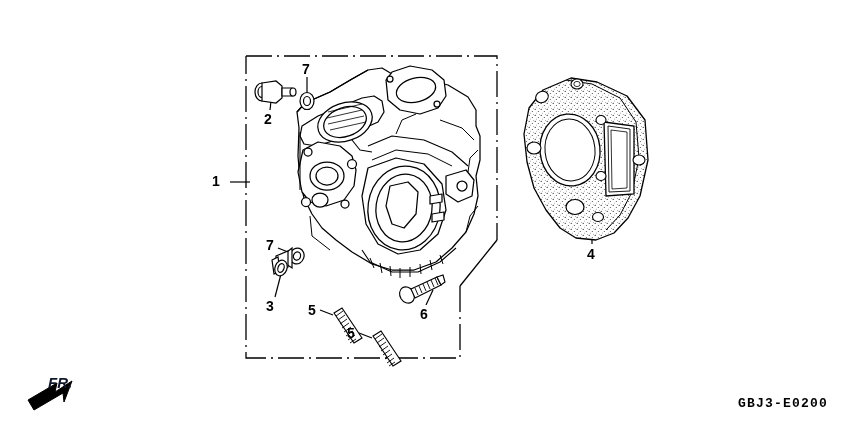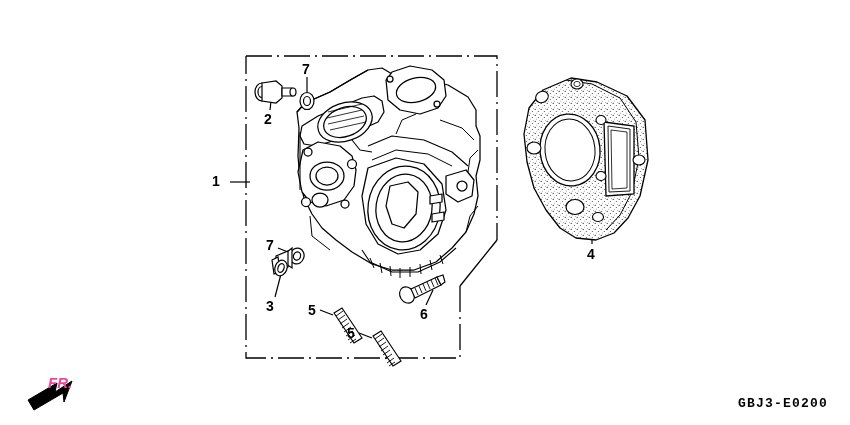--- a/index.html
+++ b/index.html
@@ -45,21 +45,21 @@
     text-align: right;
   }
   #fr-label {
     position: absolute;
     left: 48px;
     top: 374px;
     font-family: "Liberation Sans", sans-serif;
     font-size: 15px;
     font-weight: 700;
     font-style: italic;
-    color: #ec4899;
+    color: #0f172a;
     white-space: nowrap;
   }
 </style>
 </head>
 <body>
 
 <div id="page">
 
   <svg id="diagram-svg" viewBox="0 0 850 425">
     <defs>

